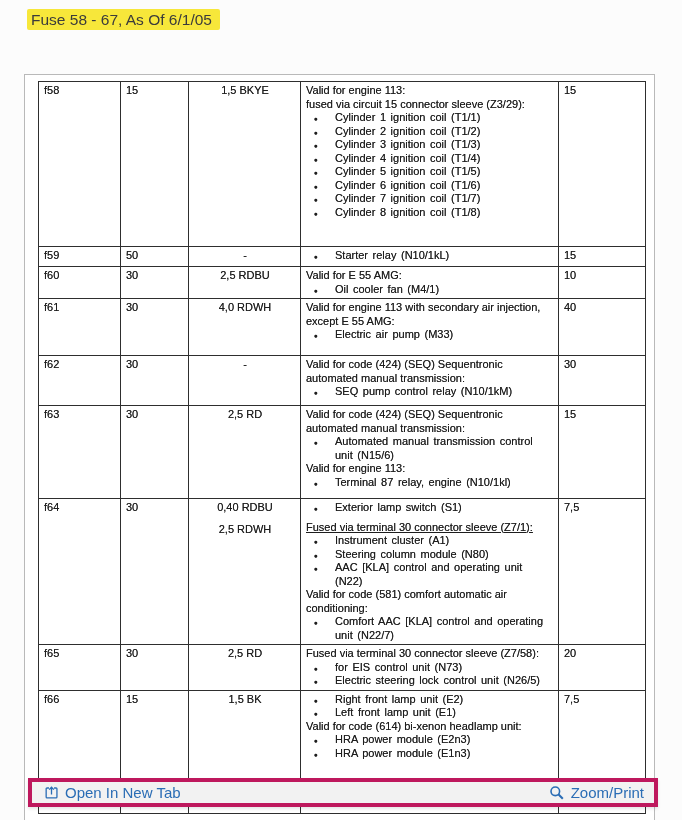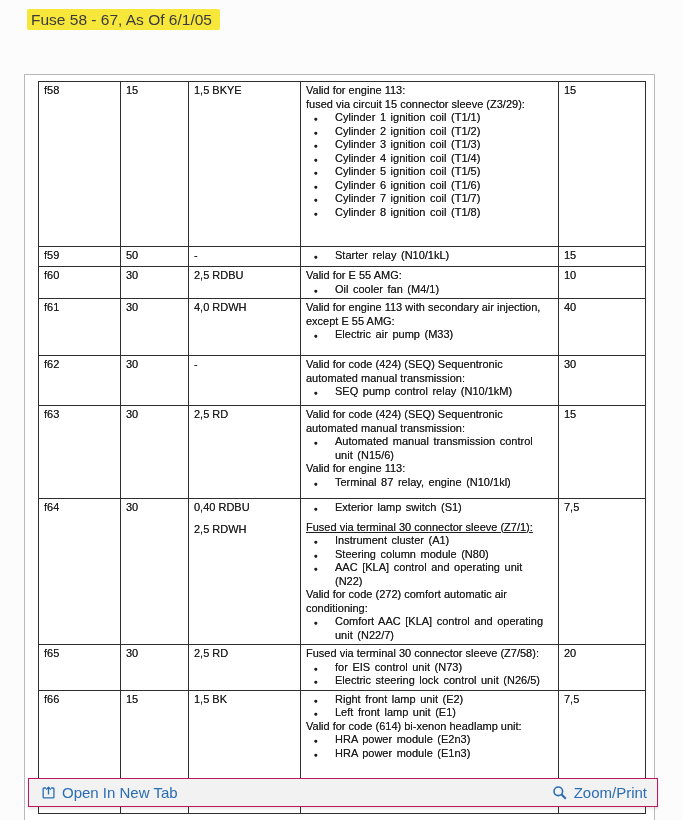--- a/index.html
+++ b/index.html
@@ -18,32 +18,32 @@
            background:#ffffff; border:1px solid #b9b9b9;margin-top:48px; }
 
   
   .scanwrap { position:absolute; left:13px; top:6px; }
   table.fuse { border-collapse:collapse; table-layout:fixed; width:607px;
                color:#1d1d1d; font-size:11px; line-height:13.5px;
                text-shadow:0 0 0.6px rgba(20,20,20,0.75); }
   table.fuse td { border:1px solid #2e2e2e; vertical-align:top; padding:2px 4px 2px 5px; }
   td.c1 { width:82px; }
   td.c2 { width:68px; }
-  td.c3 { width:112px; }
+  td.c3 { width:112px;text-align:center; }
   td.c4 { width:258px; padding-left:7px; }
   td.c5 { width:87px; }
   .ln { position:relative; }
   .ln.bl { padding-left:29px; word-spacing:1.5px; }
   .ln.bl::before { content:"●"; position:absolute; left:8px; top:1px; font-size:6.5px; }
   .ln.mt { margin-top:6px;text-decoration:underline; }
   .w2 { margin-top:8px; }
 
   
   .toolbar { position:absolute; left:28px; top:778px; width:630px; height:29px;
-             background:#f2f2f2; border:1px solid #be185d;
+             background:#f2f2f2; border:4px solid #be185d;
              box-shadow:0 2px 3px rgba(0,0,0,0.10);
              display:flex; align-items:center; justify-content:space-between;
              padding:0 10px 0 12px; }
   .tb-link { display:flex; align-items:center; gap:6px; color:#2a6db5;
              font-size:15px; text-decoration:none; cursor:pointer; }
   .tb-link svg { display:block; }
 </style>
 </head>
 <body>
 
@@ -130,21 +130,21 @@
           <td class="c3">
             <div class="w1">0,40 RDBU</div>
             <div class="w2">2,5 RDWH</div>
           </td>
           <td class="c4">
             <div class="ln bl">Exterior lamp switch (S1)</div>
             <div class="ln mt">Fused via terminal 30 connector sleeve (Z7/1):</div>
             <div class="ln bl">Instrument cluster (A1)</div>
             <div class="ln bl">Steering column module (N80)</div>
             <div class="ln bl">AAC [KLA] control and operating unit (N22)</div>
-            <div class="ln">Valid for code (272) comfort automatic air conditioning:</div>
+            <div class="ln">Valid for code (581) comfort automatic air conditioning:</div>
             <div class="ln bl">Comfort AAC [KLA] control and operating unit (N22/7)</div>
           </td>
           <td class="c5">7,5</td>
         </tr>
         <tr style="height:45px">
           <td class="c1">f65</td>
           <td class="c2">30</td>
           <td class="c3">2,5 RD</td>
           <td class="c4">
             <div class="ln">Fused via terminal 30 connector sleeve (Z7/58):</div>

